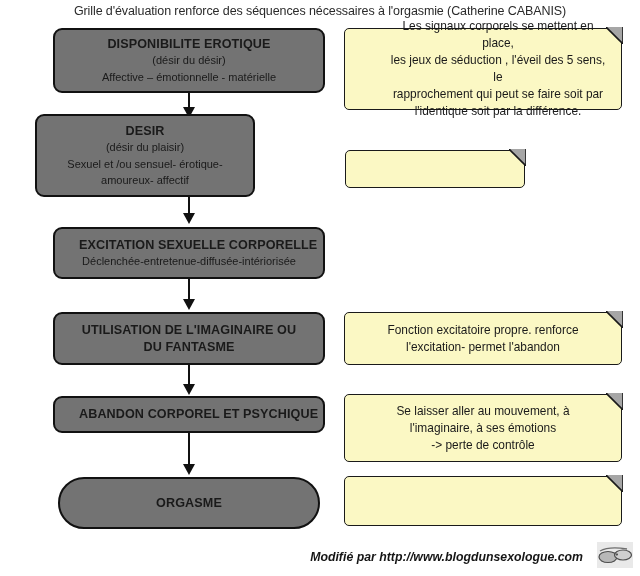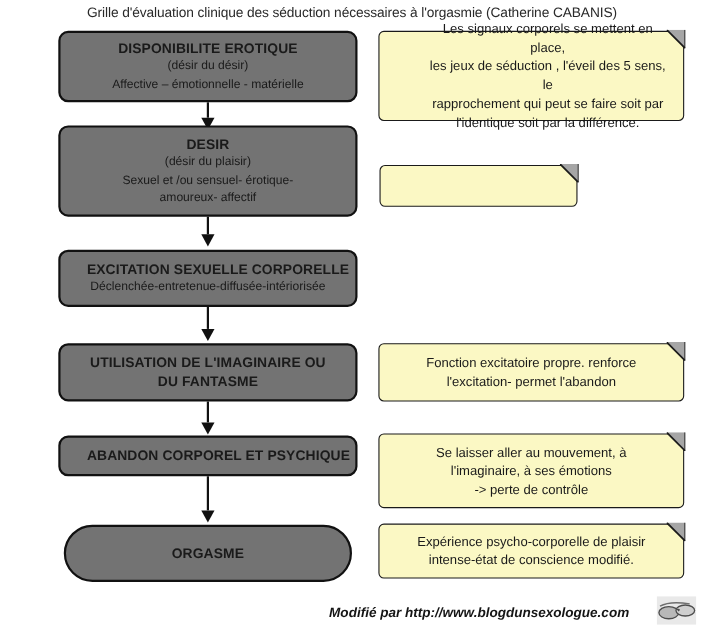--- a/index.html
+++ b/index.html
@@ -124,55 +124,55 @@
     top: -1.6px;
     right: -1.6px;
     width: 17px;
     height: 17px;
     pointer-events: none;
   }
 
   
   .footer-credit {
     position: absolute;
-    right: 68px;
+    right: 57px;
     bottom: 12px;
     font-style: italic;
     font-weight: bold;
     font-size: 12.3px;
     color: #151515;
     white-space: nowrap;
   }
   .footer-logo {
     position: absolute;
     right: 7px;
     bottom: 8px;
     width: 36px;
     height: 26px;
   }
 </style>
 </head>
 <body>
 
 <div id="diagram-root">
 
-  <div class="diagram-title">Grille d'évaluation clinique des séduction nécessaires à l'orgasmie (Catherine CABANIS)</div>
+  <div class="diagram-title">Grille d'évaluation renforce des séquences nécessaires à l'orgasmie (Catherine CABANIS)</div>
 
   <div class="flow-node" style="left:53px; top:28px; width:272px; height:65px;">
     <span class="flow-line head">DISPONIBILITE EROTIQUE</span>
     <span class="flow-line sub">(désir du désir)</span>
     <span class="flow-line sub">Affective – émotionnelle - matérielle</span>
   </div>
 
   <div class="flow-arrow" style="left:181px; top:93px; height:25px;">
     <span class="shaft" style="height:14px;"></span>
     <span class="head"></span>
   </div>
 
-  <div class="flow-node" style="left:53px; top:114px; width:272px; height:83px;">
+  <div class="flow-node" style="left:35px; top:114px; width:220px; height:83px;">
     <span class="flow-line head">DESIR</span>
     <span class="flow-line sub">(désir du plaisir)</span>
     <span class="flow-line sub">Sexuel et /ou sensuel- érotique-</span>
     <span class="flow-line sub">amoureux- affectif</span>
   </div>
 
   <div class="flow-arrow" style="left:181px; top:197px; height:27px;">
     <span class="shaft" style="height:16px;"></span>
     <span class="head"></span>
   </div>
@@ -260,24 +260,20 @@
     </span>
   </div>
 
   <div class="note" style="left:344px; top:476px; width:278px; height:50px;">
     <svg class="fold" viewBox="0 0 17 17">
       <path d="M0 0 L17 17 L17 0 Z" fill="#ffffff"></path>
       <path d="M0 0 L17 17 L17 0 Z" fill="#a6a6a6"></path>
       <path d="M0 0 L17 17" stroke="#1a1a1a" stroke-width="1.6" fill="none"></path>
       <path d="M17 0 L17 17" stroke="#1a1a1a" stroke-width="1.6" fill="none"></path>
     </svg>
-    <span class="note-text">
-      <span>Expérience psycho-corporelle de plaisir</span><br>
-      <span>intense-état de conscience modifié.</span>
-    </span>
   </div>
 
   <div class="footer-credit">Modifié par http://www.blogdunsexologue.com</div>
 
   <svg class="footer-logo" viewBox="0 0 36 26">
     <rect x="0" y="0" width="36" height="26" fill="#e9e9e9"></rect>
     <ellipse cx="11" cy="15" rx="9" ry="5.5" fill="#b8b8b8" stroke="#4d4d4d" stroke-width="1.2"></ellipse>
     <ellipse cx="26" cy="13" rx="8.5" ry="5" fill="#cfcfcf" stroke="#4d4d4d" stroke-width="1.2"></ellipse>
     <path d="M19.5 13.5 Q22 11.5 18.5 12.2" stroke="#4d4d4d" stroke-width="1.2" fill="none"></path>
     <path d="M3 9 Q12 4 30 7" stroke="#6e6e6e" stroke-width="1.3" fill="none"></path>

